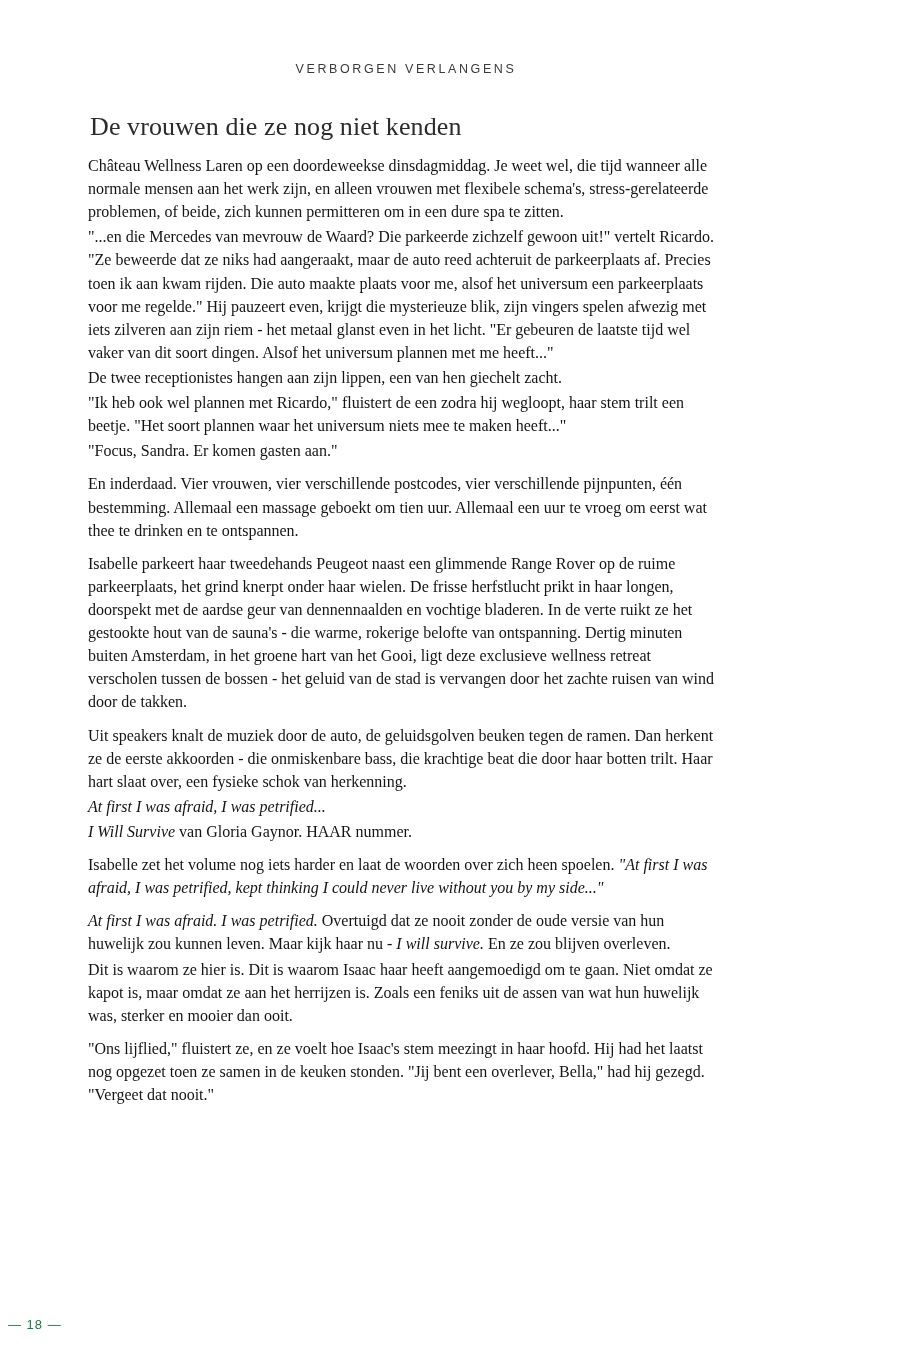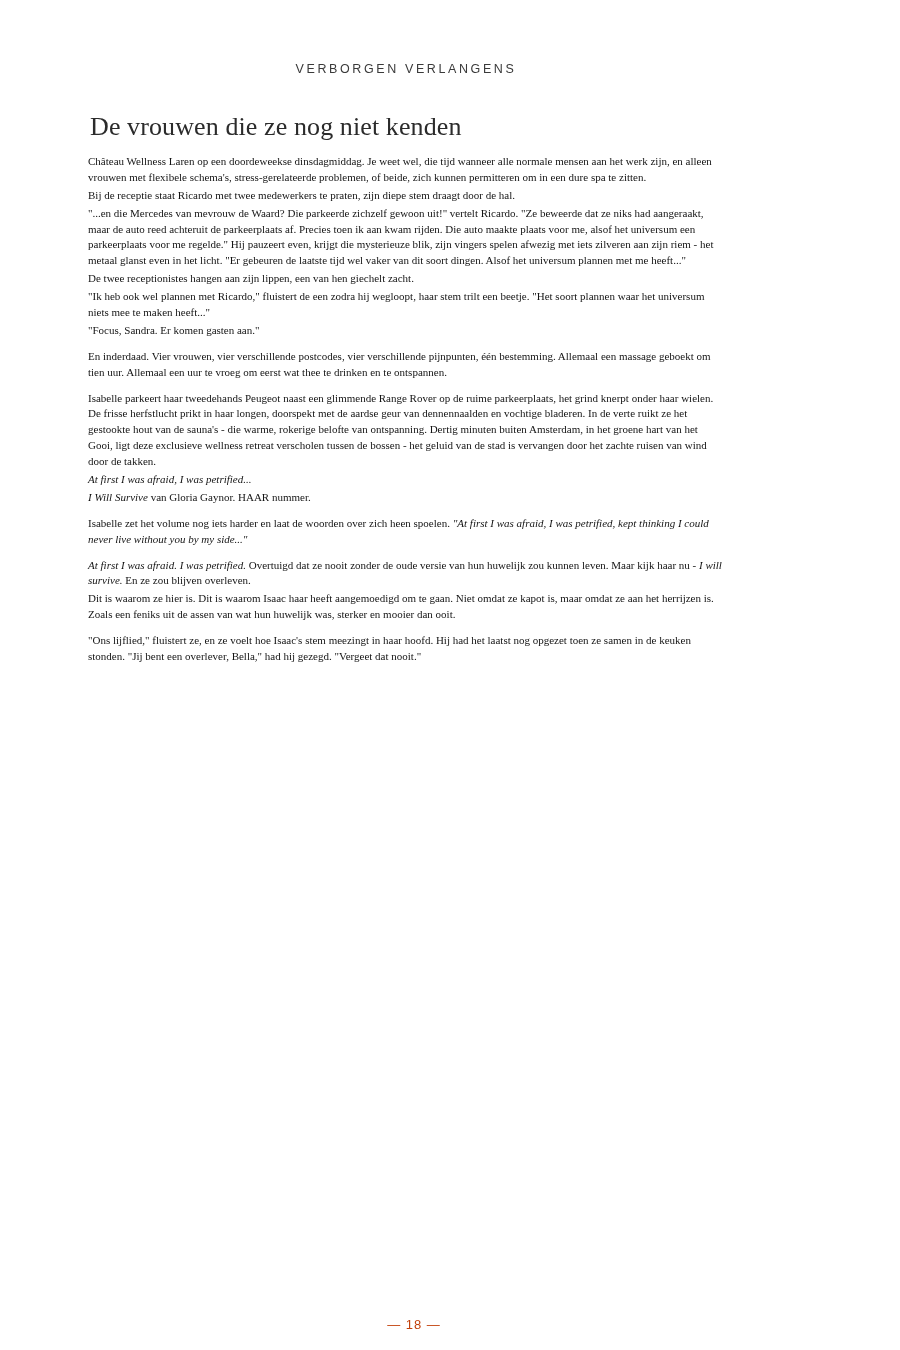--- a/index.html
+++ b/index.html
@@ -35,65 +35,64 @@
   }
   .chapter-title {
     font-family: "Liberation Serif", serif;
     font-size: 26px;
     font-weight: normal;
     color: #2b2b2b;
     margin: 0 0 12px 2px;
     letter-spacing: 0.1px;
   }
   .body-text {
-    font-size: 11px;
+    font-size: 16px;
     line-height: 1.445;
     text-align: left;
     margin: 0;
     color: #141414;
   }
   .para {
     margin: 0 0 2px 0;
   }
   .para.gap {
     margin-top: 10px;
   }
   em, .ital {
     font-style: italic;
   }
   .footer {
     position: absolute;
-    left: 16px;
+    left: 8px;
     right: 0;
     bottom: 42px;
-    text-align: center;
     font-family: "Liberation Sans", sans-serif;
     font-size: 13px;
-    color: #c2410c;
+    color: #15803d;
     letter-spacing: 1px;
   }
 </style>
 </head>
 <body>
 
 <div class="page">
 
   <div class="running-head">VERBORGEN VERLANGENS</div>
 
   <h1 class="chapter-title">De vrouwen die ze nog niet kenden</h1>
 
   <div class="body-text" id="body-text">
       <p class="para">Château Wellness Laren op een doordeweekse dinsdagmiddag. Je weet wel, die tijd wanneer alle normale mensen aan het werk zijn, en alleen vrouwen met flexibele schema's, stress-gerelateerde problemen, of beide, zich kunnen permitteren om in een dure spa te zitten.</p>
-      <p class="para">Bij de receptie staat Ricardo met twee medewerkers te praten, zijn diepe stem draagt door de hal.</p>
       <p class="para">"...en die Mercedes van mevrouw de Waard? Die parkeerde zichzelf gewoon uit!" vertelt Ricardo. "Ze beweerde dat ze niks had aangeraakt, maar de auto reed achteruit de parkeerplaats af. Precies toen ik aan kwam rijden. Die auto maakte plaats voor me, alsof het universum een parkeerplaats voor me regelde." Hij pauzeert even, krijgt die mysterieuze blik, zijn vingers spelen afwezig met iets zilveren aan zijn riem - het metaal glanst even in het licht. "Er gebeuren de laatste tijd wel vaker van dit soort dingen. Alsof het universum plannen met me heeft..."</p>
       <p class="para">De twee receptionistes hangen aan zijn lippen, een van hen giechelt zacht.</p>
       <p class="para">"Ik heb ook wel plannen met Ricardo," fluistert de een zodra hij wegloopt, haar stem trilt een beetje. "Het soort plannen waar het universum niets mee te maken heeft..."</p>
       <p class="para">"Focus, Sandra. Er komen gasten aan."</p>
       <p class="para gap">En inderdaad. Vier vrouwen, vier verschillende postcodes, vier verschillende pijnpunten, één bestemming. Allemaal een massage geboekt om tien uur. Allemaal een uur te vroeg om eerst wat thee te drinken en te ontspannen.</p>
       <p class="para gap">Isabelle parkeert haar tweedehands Peugeot naast een glimmende Range Rover op de ruime parkeerplaats, het grind knerpt onder haar wielen. De frisse herfstlucht prikt in haar longen, doorspekt met de aardse geur van dennennaalden en vochtige bladeren. In de verte ruikt ze het gestookte hout van de sauna's - die warme, rokerige belofte van ontspanning. Dertig minuten buiten Amsterdam, in het groene hart van het Gooi, ligt deze exclusieve wellness retreat verscholen tussen de bossen - het geluid van de stad is vervangen door het zachte ruisen van wind door de takken.</p>
+      <p class="para gap">Uit speakers knalt de muziek door de auto, de geluidsgolven beuken tegen de ramen. Dan herkent ze de eerste akkoorden - die onmiskenbare bass, die krachtige beat die door haar botten trilt. Haar hart slaat over, een fysieke schok van herkenning.</p>
       <p class="para ital">At first I was afraid, I was petrified...</p>
       <p class="para"><span class="ital">I Will Survive</span><span> van Gloria Gaynor. HAAR nummer.</span></p>
       <p class="para gap"><span>Isabelle zet het volume nog iets harder en laat de woorden over zich heen spoelen. </span><span class="ital">"At first I was afraid, I was petrified, kept thinking I could never live without you by my side..."</span></p>
       <p class="para gap"><span class="ital">At first I was afraid. I was petrified.</span><span> Overtuigd dat ze nooit zonder de oude versie van hun huwelijk zou kunnen leven. Maar kijk haar nu - </span><span class="ital">I will survive.</span><span> En ze zou blijven overleven.</span></p>
       <p class="para">Dit is waarom ze hier is. Dit is waarom Isaac haar heeft aangemoedigd om te gaan. Niet omdat ze kapot is, maar omdat ze aan het herrijzen is. Zoals een feniks uit de assen van wat hun huwelijk was, sterker en mooier dan ooit.</p>
       <p class="para gap">"Ons lijflied," fluistert ze, en ze voelt hoe Isaac's stem meezingt in haar hoofd. Hij had het laatst nog opgezet toen ze samen in de keuken stonden. "Jij bent een overlever, Bella," had hij gezegd. "Vergeet dat nooit."</p>
     </div>
 
   <div class="footer">— 18 —</div>
 </div>

